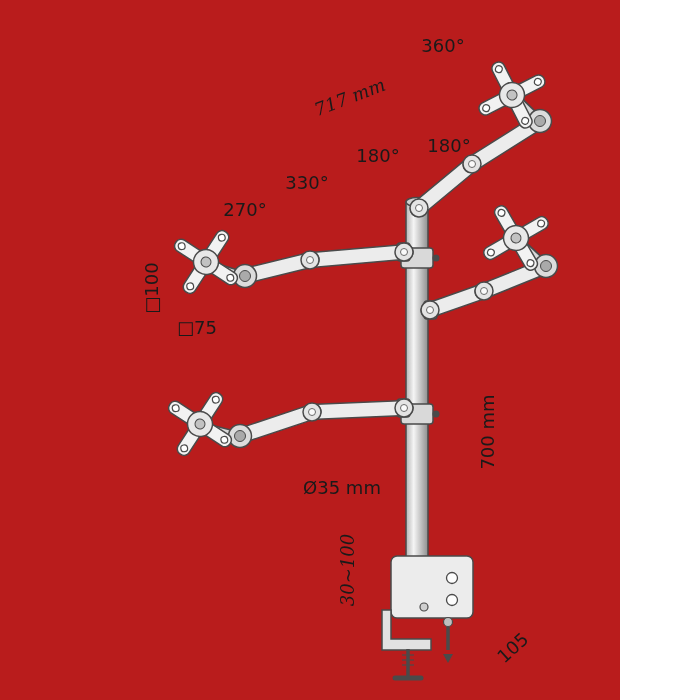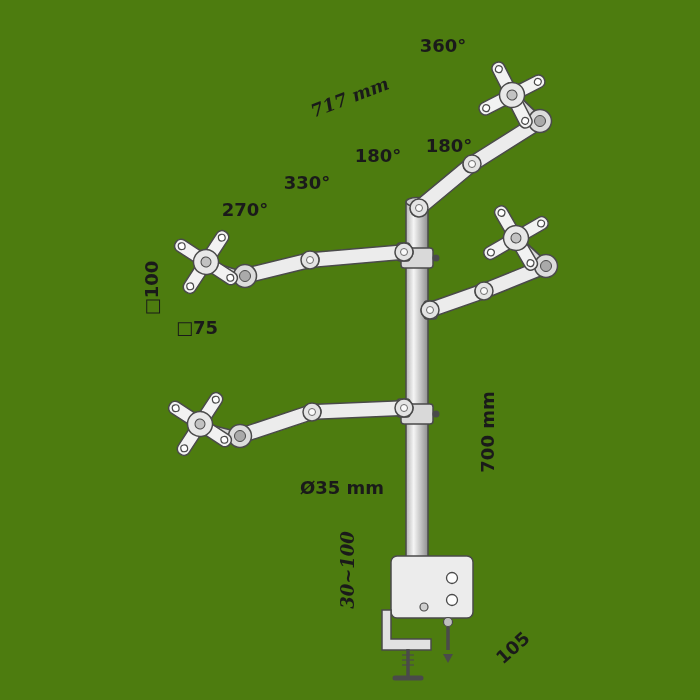--- a/index.html
+++ b/index.html
@@ -1,16 +1,16 @@
 <!DOCTYPE html>
 <html><head>
 <meta charset="utf-8">
 <style>
   html,body{margin:0;padding:0;background:#ffffff;}
-  .stage{position:relative;width:700px;height:700px;background:#4d7c0f;overflow:hidden;font-weight:bold;}
+  .stage{position:relative;width:620px;height:700px;background:#b91c1c;overflow:hidden;}
   svg{display:block;}
   .lbl{font-family:"DejaVu Sans","Liberation Sans",sans-serif;font-size:18px;fill:#1a1a1a;}
   .lbl.italic{font-family:"DejaVu Serif","Liberation Serif",serif;font-style:italic;}
 </style>
 </head>
 <body>
 
 <div class="stage">
 <svg viewBox="0 0 700 700" width="700" height="700">
   <defs>

